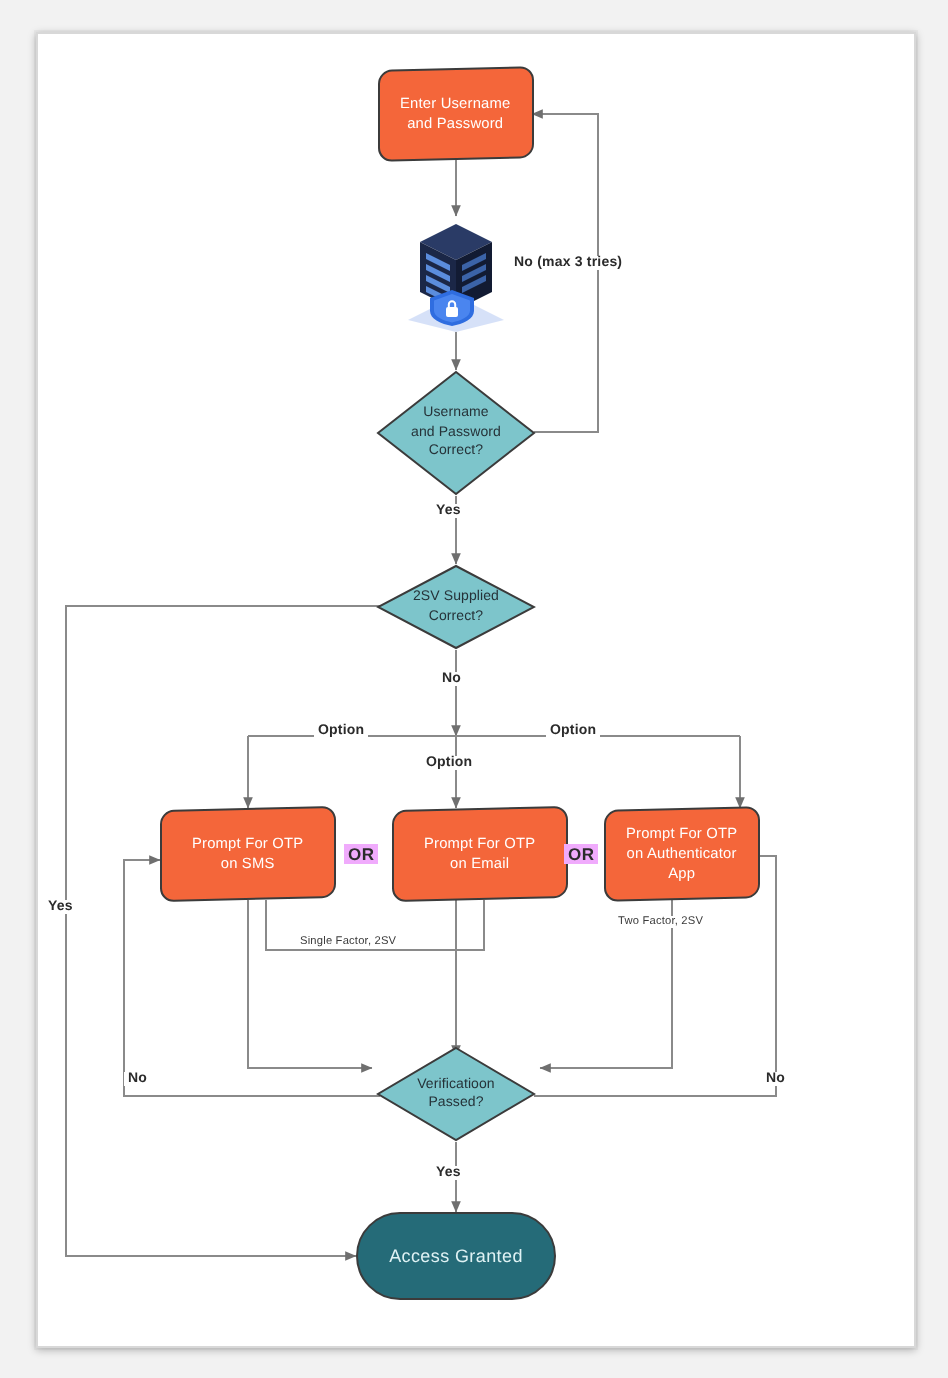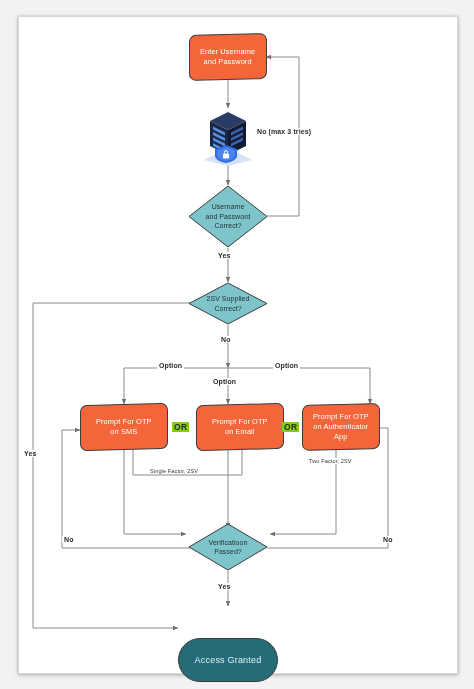--- a/index.html
+++ b/index.html
@@ -74,21 +74,21 @@
     background:#ffffff;
     padding:0 2px;
     white-space:nowrap;
   }
   .or-label{
     position:absolute;
     color:#2b2b2b;
     font-size:8.5px;
     font-weight:bold;
     letter-spacing:.3px;
-    background:#84cc16;
+    background:#f0abfc;
     padding:0 2px;
   }
   .server-icon{position:absolute;}
 </style>
 </head>
 <body>
 
 <div id="page">
   <div id="sheet"></div>
 
@@ -230,21 +230,21 @@
         <polygon points="40,1 79,24 40,47 1,24" fill="#7dc5cb" stroke="#3b3b3b" stroke-width="1"></polygon>
       </svg>
       <div class="diamond-label">
         <span>
           <span>Verificatioon</span><br>
           <span>Passed?</span>
         </span>
       </div>
     </div>
 
-    <div class="node terminal" style="left:178px;top:606px;width:100px;height:44px;margin-top:32px;">
+    <div class="node terminal" style="left:178px;top:606px;width:100px;height:44px;">
       <span>Access Granted</span>
     </div>
 
     <div class="edge-label" style="left:255px;top:128px;">No (max 3 tries)</div>
 
     <div class="edge-label" style="left:216px;top:252px;">Yes</div>
 
     <div class="edge-label" style="left:219px;top:336px;">No</div>
 
     <div class="edge-label" style="left:157px;top:362px;">Option</div>

